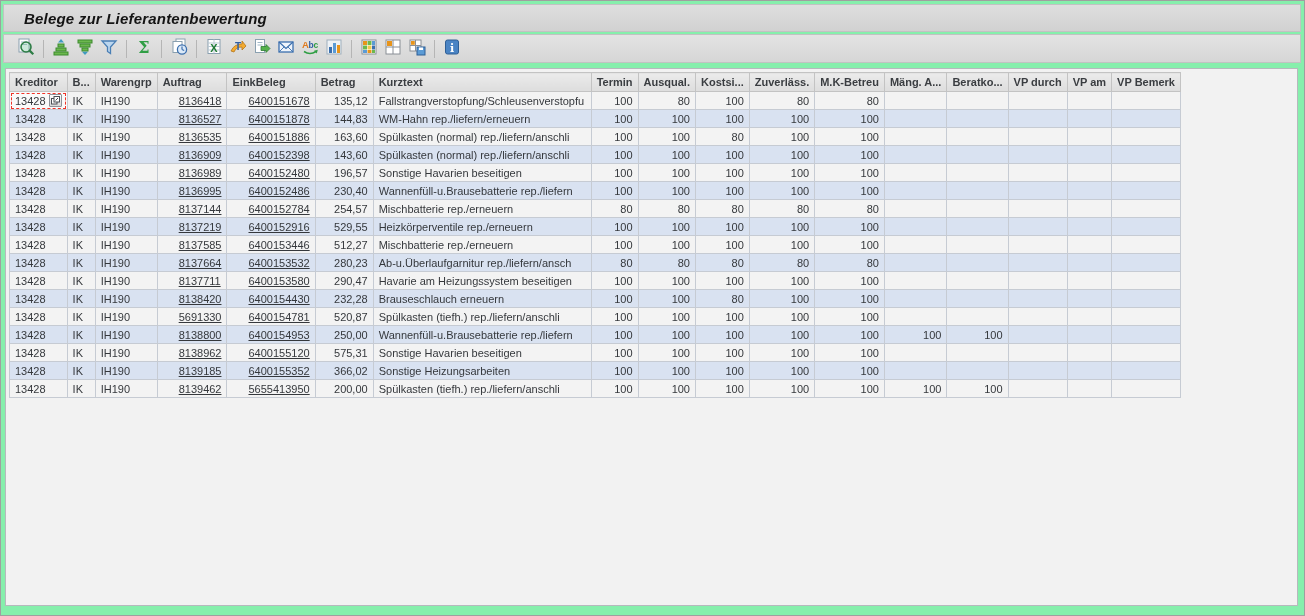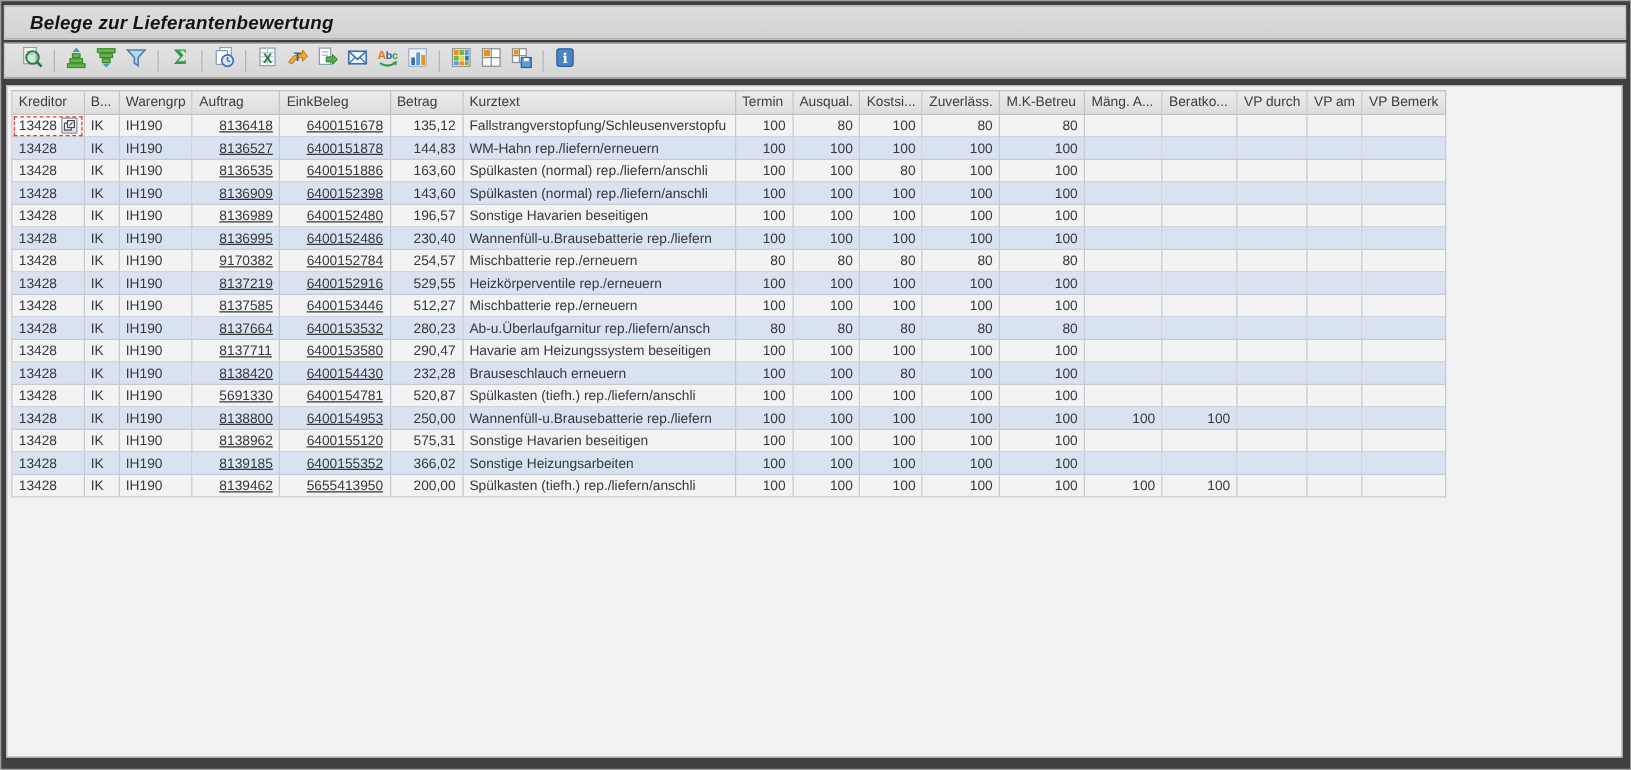--- a/index.html
+++ b/index.html
@@ -3,21 +3,21 @@
 <meta charset="utf-8">
 <style>
   * { box-sizing: border-box; }
   html,body { margin:0; padding:0; }
   body {
     width:1305px; height:616px; position:relative;
     background:#e9e9e9;
     font-family:"Liberation Sans", sans-serif;
     overflow:hidden;
   }
-  .window { position:absolute; inset:0; border:1px solid #9f9f9f; background:#404040; }
+  .window { position:absolute; inset:0; border:1px solid #9f9f9f; background:#86efac; }
 
   .titlebar {
     position:absolute; left:2px; top:3px; right:3px; height:28px;
     background:linear-gradient(#dedede,#d1d1d1);
     border:1px solid #c2c2c2;
     display:flex; align-items:center;
   }
   .title {
     font-size:15px; font-weight:bold; font-style:italic; color:#141414;
     padding-left:20px; letter-spacing:.2px;
@@ -42,21 +42,21 @@
   }
 
   table.grid {
     border-collapse:collapse; table-layout:fixed;
     margin:3px 0 0 3px;
     font-size:11px; color:#35383c;
   }
   table.grid th {
     background:linear-gradient(#ebebeb,#dddddd);
     border:1px solid #c3c3c3;
-    font-weight:normal; height:19px; padding:0 5px;
+    font-weight:bold; height:19px; padding:0 5px;
     text-align:left; white-space:nowrap; overflow:hidden;
     color:#3a3d41; cursor:pointer;
   }
   table.grid td {
     border:1px solid #c6cbd3; height:18px; padding:0 5px;
     white-space:nowrap; overflow:hidden;
   }
   tr.stripe-light td { background:#f3f3f3; }
   tr.stripe-blue  td { background:#d9e2f1; }
   td.num, th.num { text-align:right; }
@@ -382,21 +382,21 @@
             <td class="num"></td>
             <td class="num"></td>
             <td></td>
             <td></td>
             <td></td>
           </tr>
           <tr class="stripe-light">
             <td>13428</td>
             <td>IK</td>
             <td>IH190</td>
-            <td><a class="cell-link">9170382</a></td>
+            <td><a class="cell-link">8137144</a></td>
             <td><a class="cell-link">6400152784</a></td>
             <td class="num">254,57</td>
             <td>Mischbatterie rep./erneuern</td>
             <td class="num">80</td>
             <td class="num">80</td>
             <td class="num">80</td>
             <td class="num">80</td>
             <td class="num">80</td>
             <td class="num"></td>
             <td class="num"></td>

